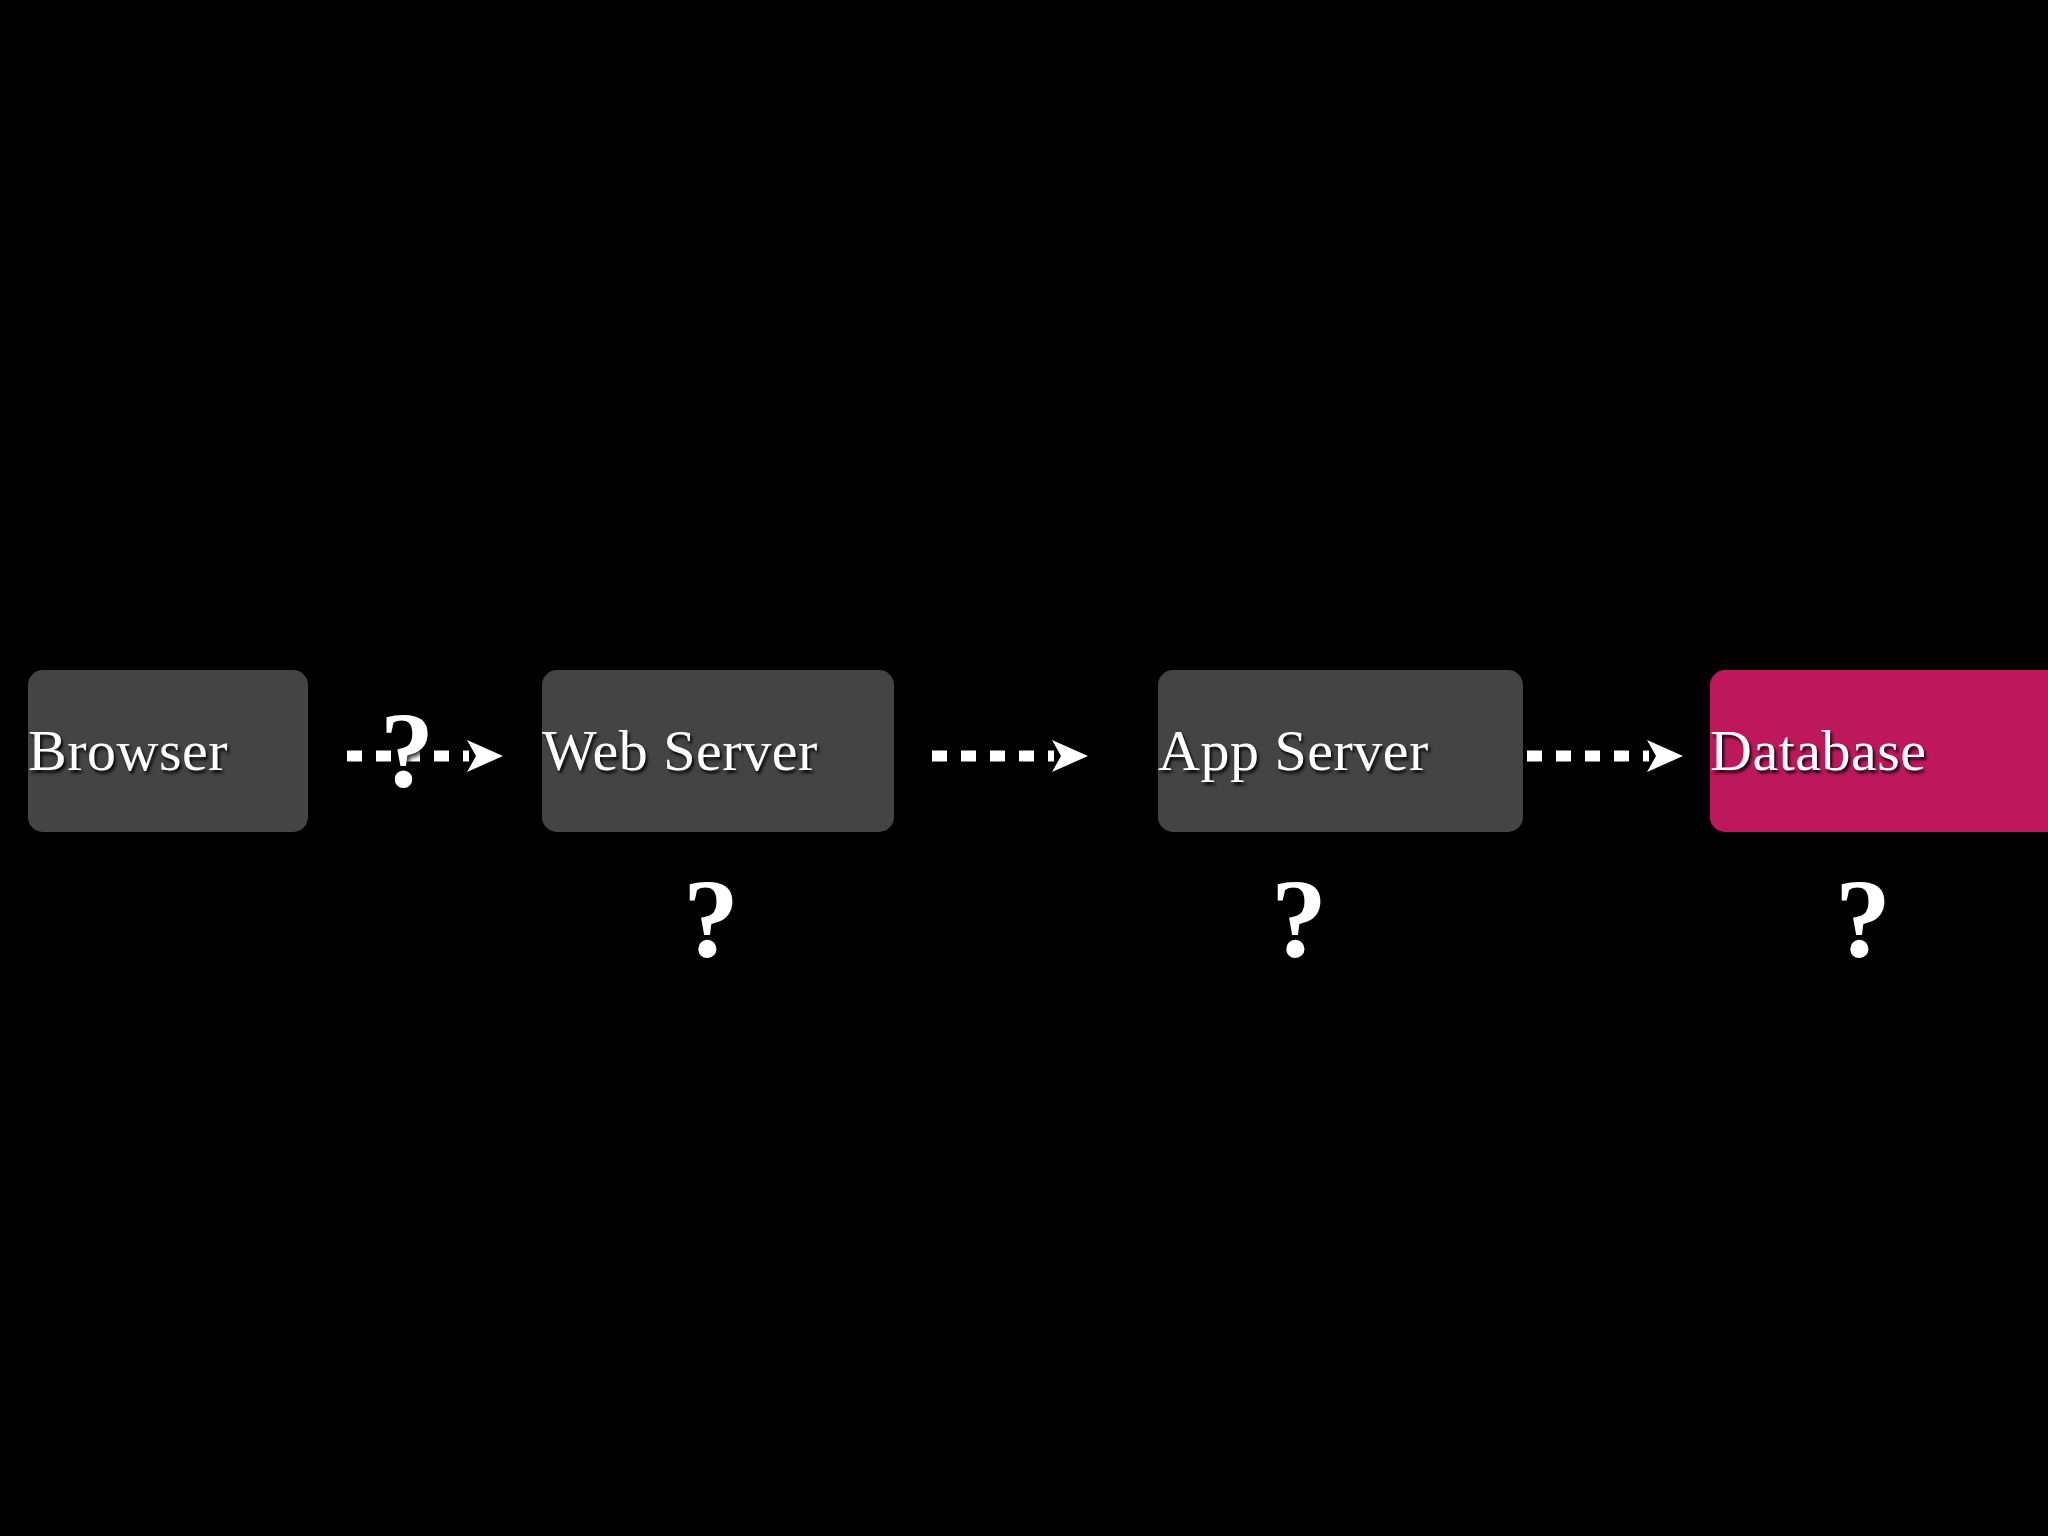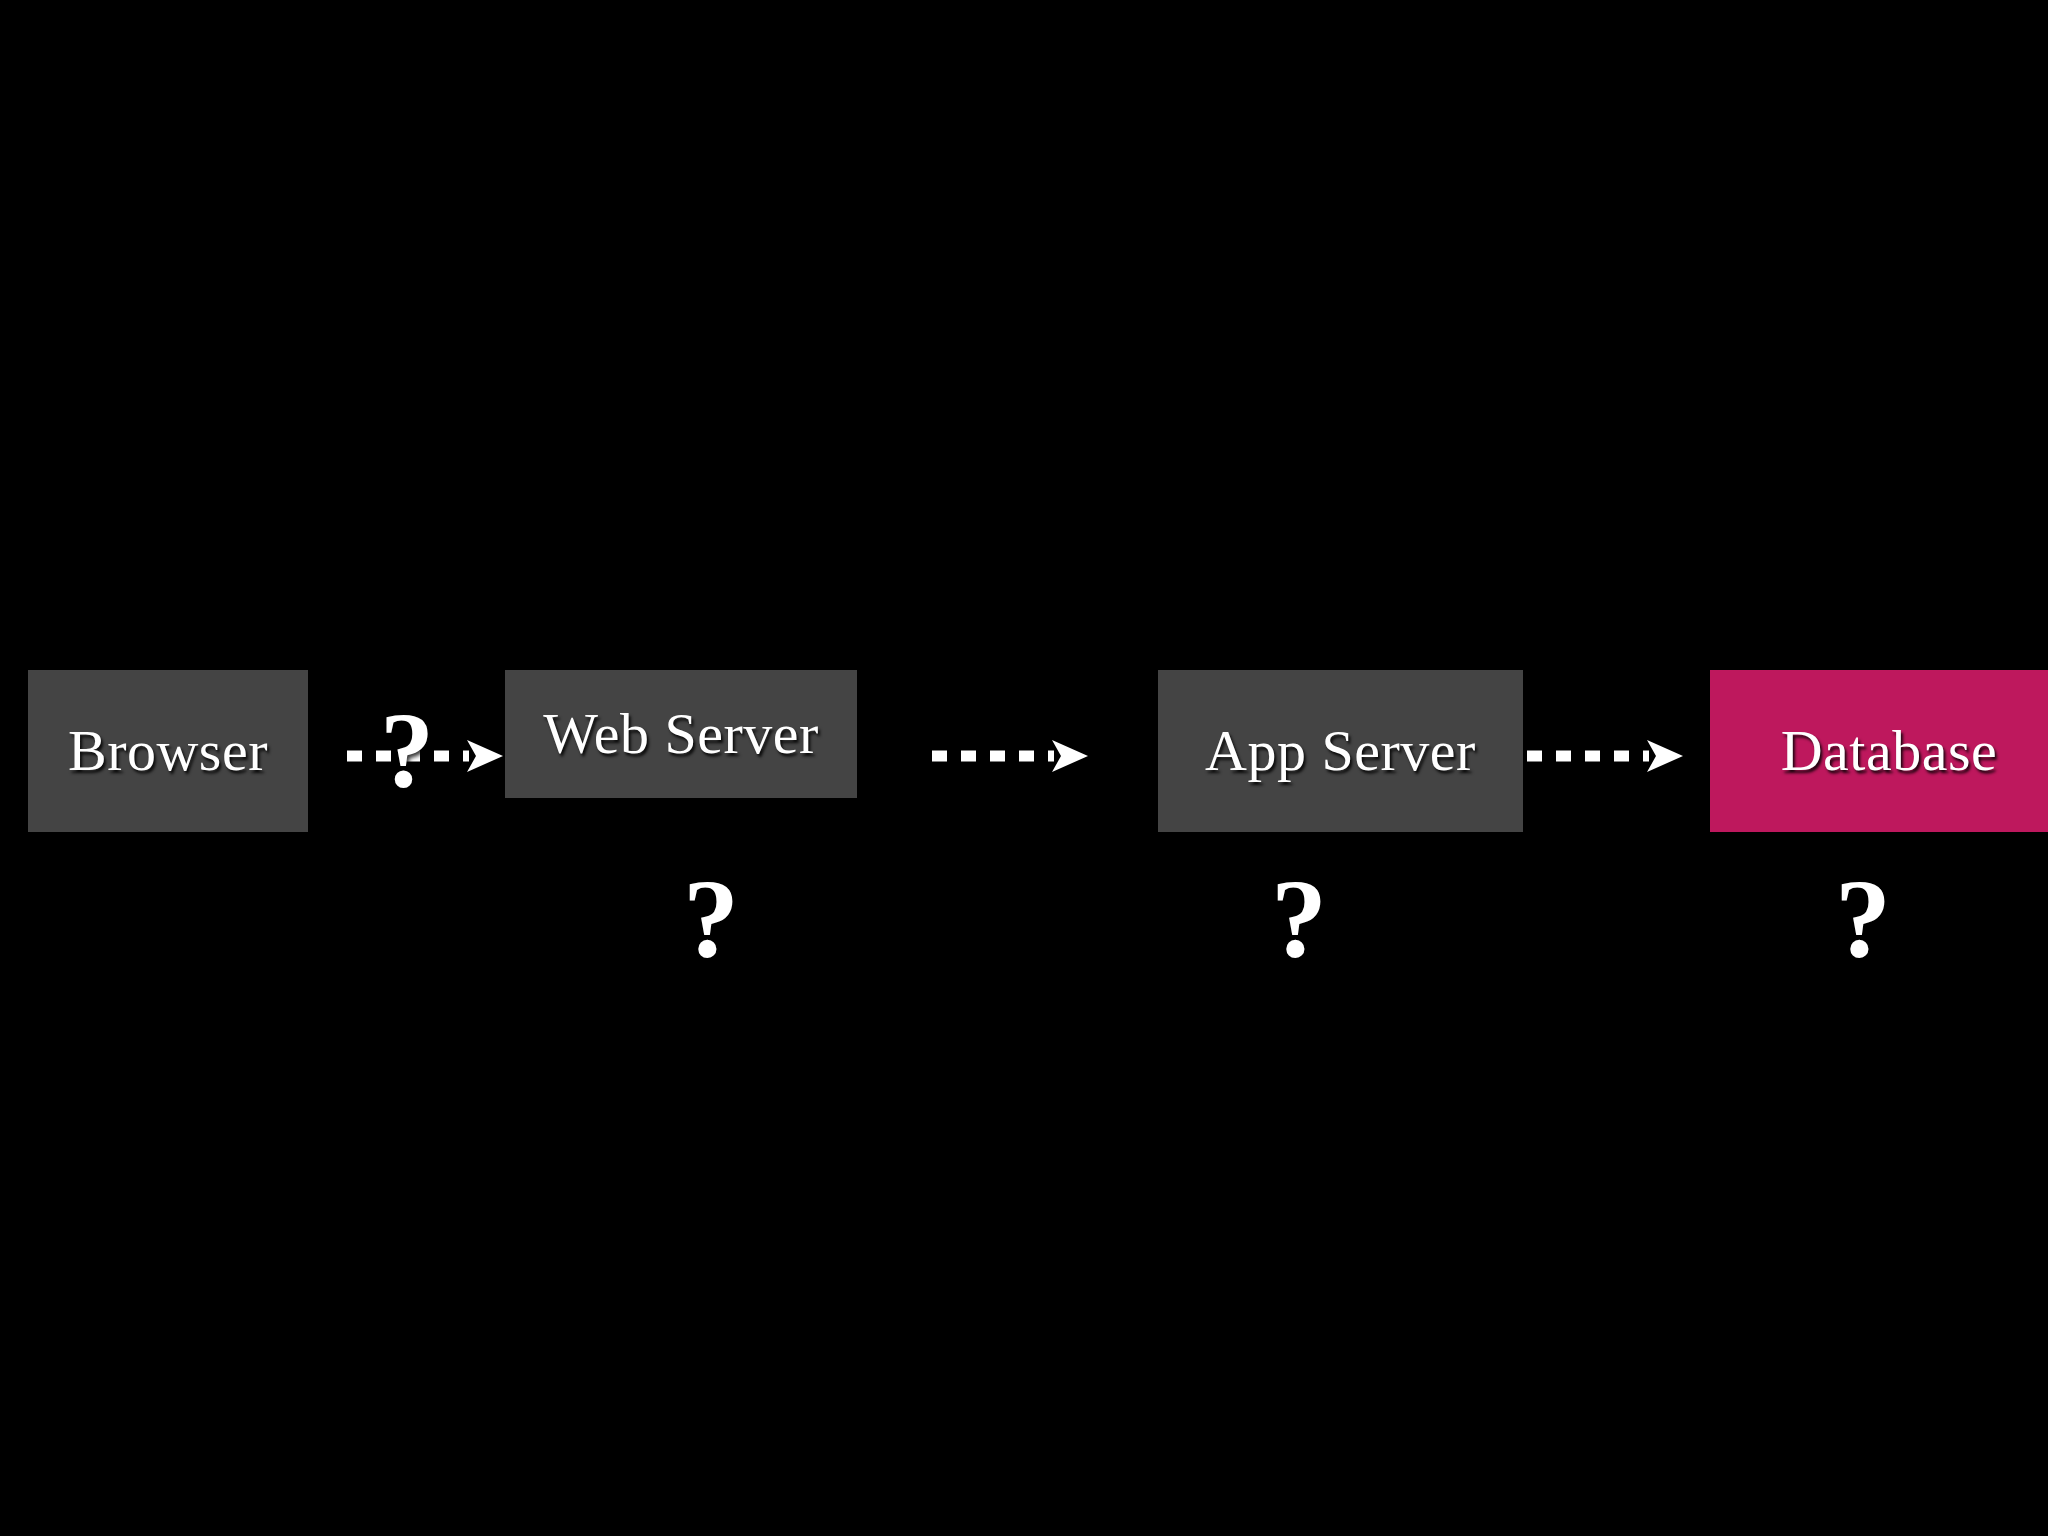--- a/index.html
+++ b/index.html
@@ -24,22 +24,23 @@
     height: 1536px;
     background: #000000;
   }
 
   
   .node {
     position: absolute;
     background: #444444;
     display: flex;
     align-items: center;
-    justify-content: center;
+    justify-content: flex-start;
     box-sizing: border-box;
+    border-radius: 15px;
   }
   .node-label {
     color: #ffffff;
     font-family: "Liberation Serif", "DejaVu Serif", serif;
     font-size: 58px;
     line-height: 1;
     letter-spacing: 0.5px;
     white-space: nowrap;
     text-shadow: 2px 3px 3px rgba(0,0,0,0.85);
   }
@@ -77,21 +78,21 @@
 </style>
 </head>
 <body style="width: 2048px; height: 1536px;">
 
 <div id="stage" style="width: 2048px; height: 1536px; background: rgb(0, 0, 0);">
 
   <div class="node" id="node-browser" style="left: 28px; top: 670px; width: 280px; height: 162px; background: rgb(68, 68, 68);">
     <span class="node-label" style="color: rgb(255, 255, 255);">Browser</span>
   </div>
 
-  <div class="node" id="node-webserver" style="left: 505px; top: 670px; width: 352px; height: 128px; background: rgb(68, 68, 68);">
+  <div class="node" id="node-webserver" style="left: 542px; top: 670px; width: 352px; height: 162px; background: rgb(68, 68, 68);">
     <span class="node-label" style="color: rgb(255, 255, 255);">Web Server</span>
   </div>
 
   <div class="node" id="node-appserver" style="left: 1117px; top: 670px; width: 365px; height: 162px; background: rgb(68, 68, 68); margin-left: 41px;">
     <span class="node-label" style="color: rgb(255, 255, 255);">App Server</span>
   </div>
 
   <div class="node" id="node-database" style="left: 1710px; top: 670px; width: 358px; height: 162px; background: #be185d;">
     <span class="node-label" style="color: rgb(255, 255, 255);">Database</span>
   </div>

